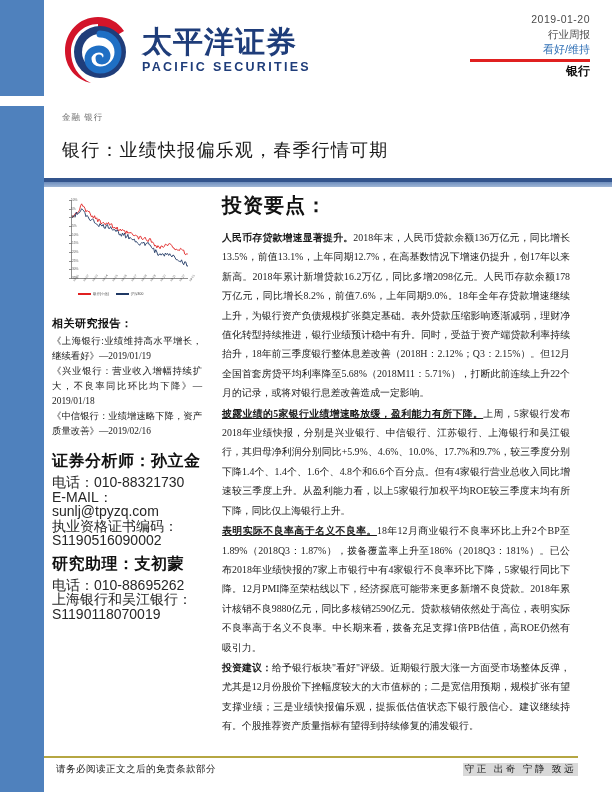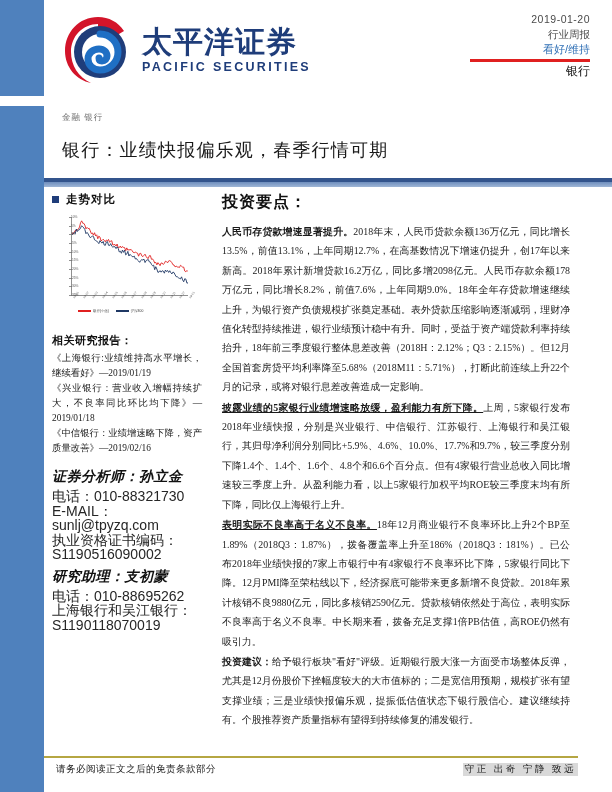--- a/index.html
+++ b/index.html
@@ -23,21 +23,21 @@
     font-size:30px;color:#1f3d7a;letter-spacing:1px;line-height:32px;}
   .logo-en{font-family:"Liberation Sans","DejaVu Sans",sans-serif;font-weight:bold;
     font-size:12.5px;color:#1f3d7a;letter-spacing:2.3px;line-height:16px;margin-top:1px;}
 
   .meta{position:absolute;right:22px;top:12px;width:170px;text-align:right;
     font-family:"Liberation Sans","DejaVu Sans",sans-serif;}
   .meta div{line-height:15px;font-size:10.5px;color:#4a4a4a;}
   .meta .m-date{letter-spacing:.5px;}
   .meta .m-rate{color:#2f6fb5;font-size:11px;}
   .meta .m-rule{height:2.5px;background:#e02020;margin:2px 0 2px auto;width:120px;}
-  .meta .m-sector{color:#111;font-size:12px;font-weight:normal;}
+  .meta .m-sector{color:#111;font-size:12px;font-weight:bold;}
 
   
   .sector-tag{position:absolute;left:62px;top:112px;font-size:8.5px;color:#6d6d6d;
     font-family:"Liberation Sans","DejaVu Sans",sans-serif;letter-spacing:1px;}
   .title{position:absolute;left:62px;top:137px;width:500px;font-size:18px;
     color:#1a1a1a;letter-spacing:1.2px;line-height:26px;}
 
   
   .band{position:absolute;left:44px;top:178px;width:568px;height:9px;
     background:linear-gradient(to bottom,#33548c 0%,#33548c 45%,#6f8fbe 46%,#9fb6d6 100%);}
@@ -65,27 +65,27 @@
   .lg i{display:inline-block;width:13px;height:2px;}
   .lg span{font-size:3.4px;color:#333;font-family:"Liberation Sans","DejaVu Sans",sans-serif;}
 
   
   .rr{margin-top:10px;}
   .rr-title{font-size:11px;font-weight:bold;color:#111;letter-spacing:.5px;margin-bottom:3px;}
   .rr-item{font-size:9.4px;line-height:15px;color:#1a1a1a;text-align:justify;}
 
   
   .an{margin-top:12px;}
-  .an-name{font-size:14px;font-weight:bold;color:#111;letter-spacing:.5px;margin:6px 0 3px;font-style:italic;}
+  .an-name{font-size:16px;font-weight:bold;color:#111;letter-spacing:.5px;margin:6px 0 3px;}
   .an-line{font-size:14px;line-height:14.5px;color:#262626;
     font-family:Liberation Sans, sans-serif;}
 
   
   .rightcol{position:absolute;left:222px;top:192px;width:348px;}
-  .rc-title{font-size:16px;font-weight:bold;color:#111;letter-spacing:1px;margin-bottom:9px;}
+  .rc-title{font-size:20px;font-weight:bold;color:#111;letter-spacing:1px;margin-bottom:9px;}
   .para{font-size:9.9px;line-height:19.4px;color:#1a1a1a;text-align:justify;
     text-justify:inter-ideograph;margin-bottom:1px;}
   .para b{font-weight:bold;}
   .para .ul{font-weight:bold;text-decoration:underline;}
 
   
   .foot-rule{position:absolute;left:44px;top:756px;width:534px;height:2px;background:#b5a642;}
   .foot{position:absolute;left:56px;top:763px;width:522px;display:flex;
     justify-content:space-between;align-items:center;}
   .foot-l{font-size:9.6px;color:#1a1a1a;letter-spacing:.4px;}
@@ -124,24 +124,20 @@
       <div class="m-sector">银行</div>
     </div>
   </div>
 
   <div class="sector-tag">金融 银行</div>
   <div class="title">银行：业绩快报偏乐观，春季行情可期</div>
   <div class="band"></div>
 
   <div class="leftcol">
 
-    <div class="sec-head">
-      <span class="sec-bullet"></span>
-      <span class="sec-title">走势对比</span>
-    </div>
 
     <div class="chart">
       <div class="axis-y"></div>
       <div class="axis-x"></div>
       <div class="plot">
         <svg id="chart-svg" width="116" height="78" viewBox="0 0 116 78" preserveAspectRatio="none">
             <path d="M0.00 15.32 L1.07 17.08 L2.15 15.55 L3.22 13.48 L4.30 13.83 L5.37 12.67 L6.44 11.78 L7.52 10.09 L8.59 5.68 L9.67 3.83 L10.74 6.28 L11.81 6.32 L12.89 8.21 L13.96 11.87 L15.04 10.41 L16.11 11.59 L17.19 11.34 L18.26 13.76 L19.33 16.61 L20.41 15.94 L21.48 18.23 L22.56 15.73 L23.63 18.90 L24.70 17.81 L25.78 21.75 L26.85 19.12 L27.93 20.04 L29.00 23.77 L30.07 23.34 L31.15 22.25 L32.22 23.27 L33.30 24.81 L34.37 22.97 L35.44 24.03 L36.52 22.40 L37.59 25.20 L38.67 24.17 L39.74 23.74 L40.81 28.02 L41.89 27.77 L42.96 27.43 L44.04 29.09 L45.11 27.00 L46.19 30.63 L47.26 30.54 L48.33 29.00 L49.41 30.98 L50.48 29.53 L51.56 30.44 L52.63 30.62 L53.70 33.69 L54.78 30.89 L55.85 33.16 L56.93 32.60 L58.00 32.97 L59.07 32.40 L60.15 33.78 L61.22 35.39 L62.30 35.66 L63.37 35.17 L64.44 35.70 L65.52 36.17 L66.59 39.20 L67.67 36.52 L68.74 36.29 L69.81 38.90 L70.89 39.61 L71.96 38.34 L73.04 37.20 L74.11 39.45 L75.19 41.02 L76.26 41.51 L77.33 38.68 L78.41 38.64 L79.48 42.31 L80.56 41.95 L81.63 43.49 L82.70 46.04 L83.78 45.35 L84.85 47.86 L85.93 45.65 L87.00 47.01 L88.07 48.70 L89.15 45.96 L90.22 46.09 L91.30 47.49 L92.37 46.26 L93.44 44.17 L94.52 44.66 L95.59 45.82 L96.67 43.90 L97.74 43.62 L98.81 44.29 L99.89 45.70 L100.96 47.75 L102.04 48.06 L103.11 49.88 L104.19 49.15 L105.26 49.96 L106.33 50.07 L107.41 50.52 L108.48 48.30 L109.56 49.19 L110.63 50.10 L111.70 50.13 L112.78 54.07 L113.85 54.82 L114.93 53.48 L116.00 54.60 " fill="none" stroke="#e02020" stroke-width="0.9"></path>
             <path d="M0.00 17.69 L1.07 16.90 L2.15 15.48 L3.22 16.71 L4.30 12.00 L5.37 14.47 L6.44 12.87 L7.52 12.62 L8.59 10.84 L9.67 8.78 L10.74 9.70 L11.81 10.88 L12.89 12.57 L13.96 16.71 L15.04 15.39 L16.11 16.87 L17.19 19.10 L18.26 20.66 L19.33 19.81 L20.41 19.11 L21.48 19.53 L22.56 22.85 L23.63 23.49 L24.70 24.04 L25.78 25.28 L26.85 26.63 L27.93 23.68 L29.00 25.21 L30.07 26.07 L31.15 24.43 L32.22 28.05 L33.30 28.37 L34.37 24.98 L35.44 24.65 L36.52 28.31 L37.59 28.55 L38.67 26.63 L39.74 29.18 L40.81 30.10 L41.89 29.65 L42.96 29.78 L44.04 31.58 L45.11 29.80 L46.19 31.39 L47.26 34.95 L48.33 34.22 L49.41 36.26 L50.48 33.05 L51.56 35.36 L52.63 33.11 L53.70 37.91 L54.78 37.02 L55.85 34.35 L56.93 39.03 L58.00 37.30 L59.07 38.40 L60.15 39.61 L61.22 39.72 L62.30 39.15 L63.37 42.00 L64.44 41.52 L65.52 43.16 L66.59 44.01 L67.67 45.34 L68.74 43.48 L69.81 42.63 L70.89 43.05 L71.96 42.15 L73.04 45.56 L74.11 43.52 L75.19 42.97 L76.26 42.50 L77.33 44.88 L78.41 45.19 L79.48 47.39 L80.56 48.72 L81.63 48.12 L82.70 52.69 L83.78 49.69 L84.85 52.05 L85.93 55.38 L87.00 54.92 L88.07 53.68 L89.15 55.18 L90.22 53.70 L91.30 54.17 L92.37 56.19 L93.44 53.00 L94.52 54.56 L95.59 53.44 L96.67 55.43 L97.74 53.72 L98.81 55.63 L99.89 56.94 L100.96 55.06 L102.04 55.60 L103.11 57.82 L104.19 59.66 L105.26 59.70 L106.33 60.72 L107.41 61.34 L108.48 61.95 L109.56 59.83 L110.63 62.91 L111.70 64.78 L112.78 61.70 L113.85 62.11 L114.93 66.11 L116.00 65.87 " fill="none" stroke="#1f3864" stroke-width="0.9"></path>
           </svg>
       </div>

